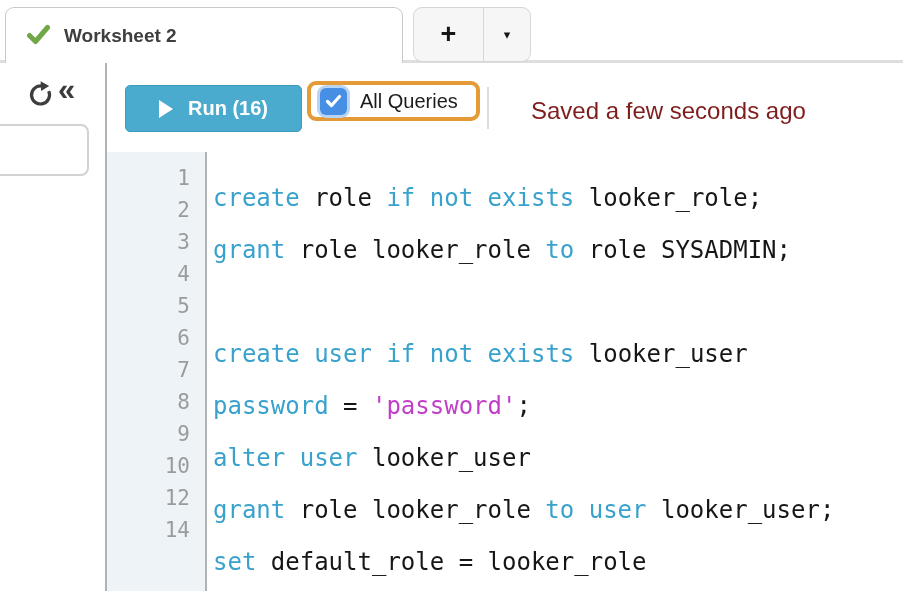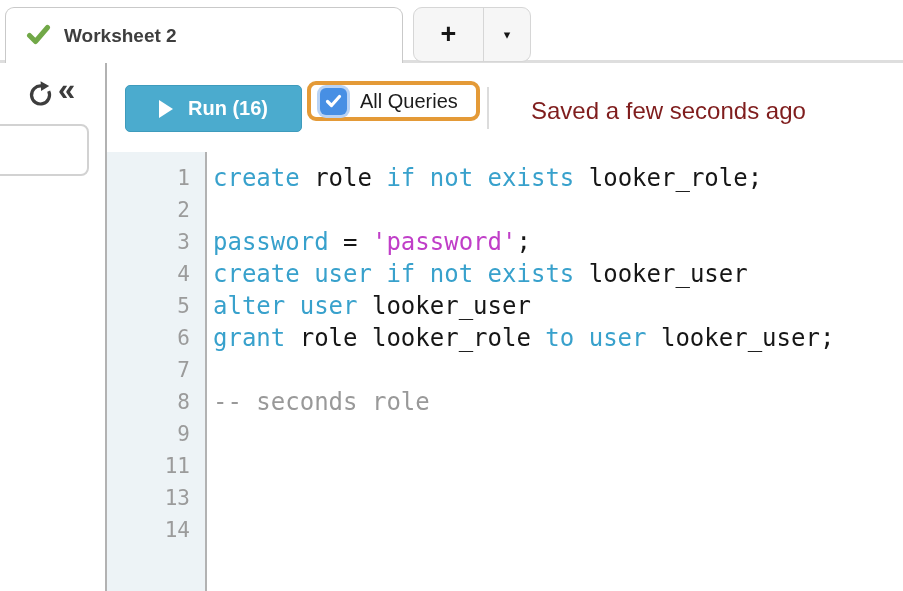--- a/index.html
+++ b/index.html
@@ -70,21 +70,21 @@
   .gutter { position:absolute; left:107px; top:152px; width:98px; height:439px; background:#edf3f6; }
   .gutter-divider { position:absolute; left:205px; top:152px; width:2px; height:439px; background:#b2b2b2; }
   .line-numbers {
     position:absolute; left:107px; top:162px; width:83px; text-align:right;
     font-family:"DejaVu Sans Mono", monospace; font-size:21px; line-height:32px; color:#9b9b9b;
   }
   .ln { height:32px; }
   .code-area { position:absolute; left:213px; top:162px; right:0; }
   .code-line {
     height:32px; font-family:"DejaVu Sans Mono", monospace; font-size:24px;
-    line-height:32px; white-space:pre; color:#161616; cursor:text;
+    line-height:32px; white-space:pre; color:#161616; cursor:text;margin-top:20px;
   }
   .tok-k { color:#38a1cc; }
   .tok-s { color:#c03ec8; }
   .tok-c { color:#999999; }
   .tok-p { color:#161616; }
 </style>
 </head>
 <body>
 
 <div class="screen">
@@ -145,29 +145,31 @@
   <div class="line-numbers">
       <div class="ln">1</div>
       <div class="ln">2</div>
       <div class="ln">3</div>
       <div class="ln">4</div>
       <div class="ln">5</div>
       <div class="ln">6</div>
       <div class="ln">7</div>
       <div class="ln">8</div>
       <div class="ln">9</div>
-      <div class="ln">11</div>
-      <div class="ln">13</div>
+      <div class="ln">10</div>
+      <div class="ln">12</div>
       <div class="ln">14</div>
     </div>
   <div class="code-area">
       <div class="code-line"><span class="tok-k">create</span><span class="tok-p"> role </span><span class="tok-k">if</span><span class="tok-p"> </span><span class="tok-k">not</span><span class="tok-p"> </span><span class="tok-k">exists</span><span class="tok-p"> looker_role;</span></div>
+      <div class="code-line"><span class="tok-k">grant</span><span class="tok-p"> role looker_role </span><span class="tok-k">to</span><span class="tok-p"> role SYSADMIN;</span></div>
       <div class="code-line"></div>
+      <div class="code-line"><span class="tok-k">create</span><span class="tok-p"> </span><span class="tok-k">user</span><span class="tok-p"> </span><span class="tok-k">if</span><span class="tok-p"> </span><span class="tok-k">not</span><span class="tok-p"> </span><span class="tok-k">exists</span><span class="tok-p"> looker_user</span></div>
       <div class="code-line"><span class="tok-k">password</span><span class="tok-p"> = </span><span class="tok-s">'password'</span><span class="tok-p">;</span></div>
-      <div class="code-line"><span class="tok-k">create</span><span class="tok-p"> </span><span class="tok-k">user</span><span class="tok-p"> </span><span class="tok-k">if</span><span class="tok-p"> </span><span class="tok-k">not</span><span class="tok-p"> </span><span class="tok-k">exists</span><span class="tok-p"> looker_user</span></div>
       <div class="code-line"><span class="tok-k">alter</span><span class="tok-p"> </span><span class="tok-k">user</span><span class="tok-p"> looker_user</span></div>
       <div class="code-line"><span class="tok-k">grant</span><span class="tok-p"> role looker_role </span><span class="tok-k">to</span><span class="tok-p"> </span><span class="tok-k">user</span><span class="tok-p"> looker_user;</span></div>
+      <div class="code-line"><span class="tok-k">set</span><span class="tok-p"> default_role = looker_role</span></div>
       <div class="code-line"></div>
       <div class="code-line"><span class="tok-c">-- seconds role</span></div>
       <div class="code-line"></div>
     </div>
 
 </div>
 
 </body></html>

